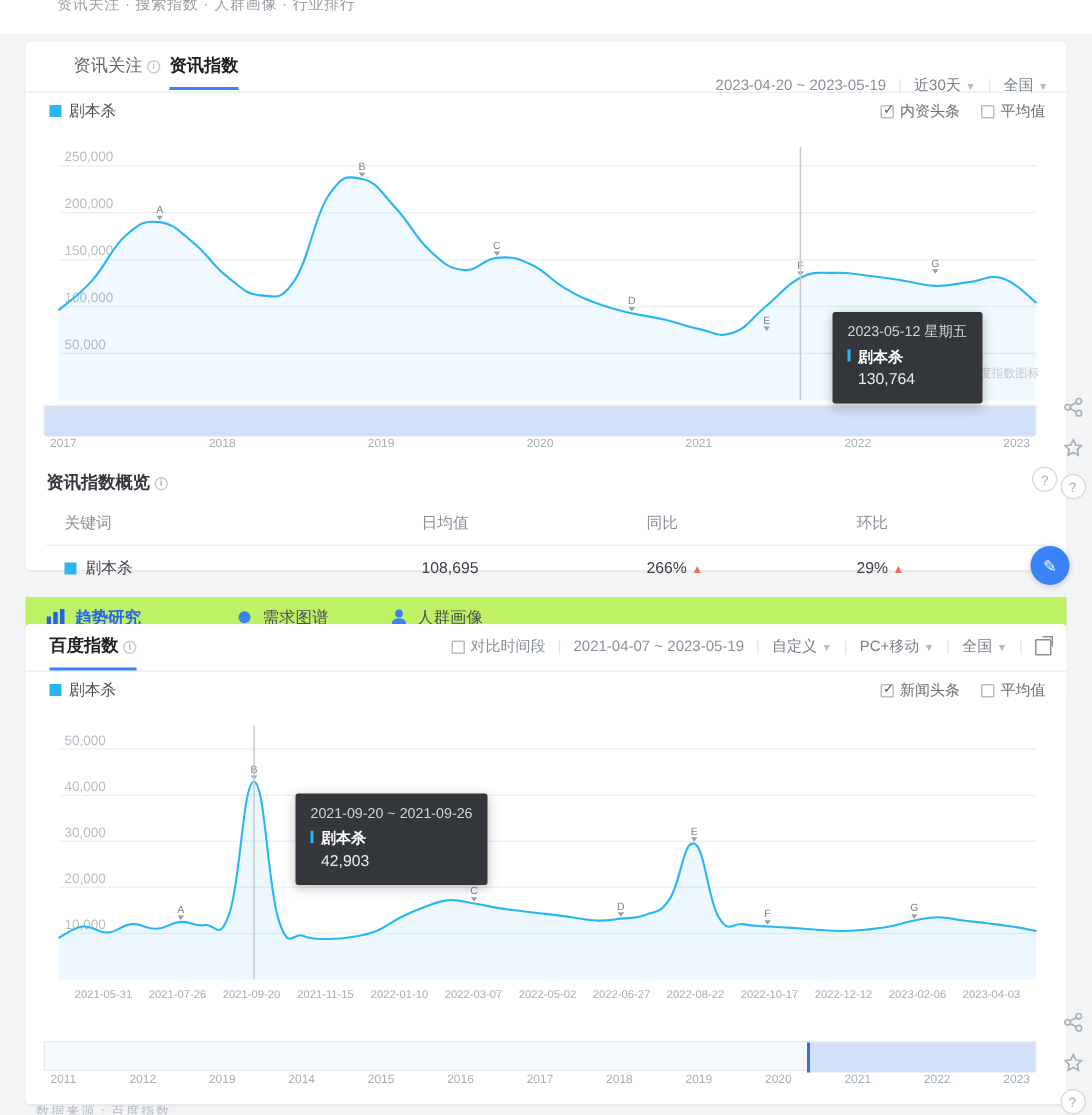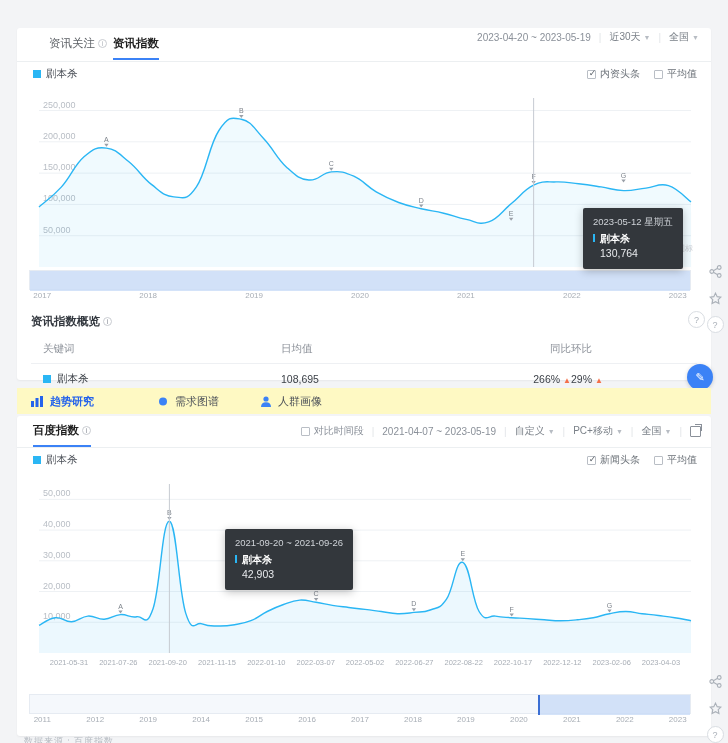--- a/index.html
+++ b/index.html
@@ -33,21 +33,21 @@
   
   .tabbar { position:absolute; left:0; top:0; width:100%; height:34px;
             border-bottom:1px solid #eceff1; }
   .tab { position:absolute; top:8px; font-size:11.5px; color:#5f6368; cursor:pointer; white-space:nowrap; }
   .tab.active { color:#1f1f1f; font-weight:bold; }
   .tab .und { position:absolute; left:0; right:0; bottom:-9px; height:2px; background:#3b82f6; }
   .infodot { display:inline-block; width:9px; height:9px; border-radius:50%;
              border:1px solid #c9ccd1; color:#b0b4ba; font-size:7px; line-height:7px;
              text-align:center; vertical-align:1px; margin-left:3px; }
 
-  .hdr-right { position:absolute; right:12px; top:2px; display:flex; align-items:center;
+  .hdr-right { position:absolute; right:12px; top:22px; display:flex; align-items:center;
                gap:8px; font-size:10px; color:#8a9099; white-space:nowrap; }
   .hdr-right .sep { color:#e2e5e8; }
   .hdr-right .dd { color:#7a8088; cursor:pointer; }
   .hdr-right .dd .caret { font-size:7px; margin-left:3px; color:#b7bcc3; }
   .hdr-right .date { color:#8a9099; }
 
   
   .legendrow { position:absolute; left:0; width:100%; height:24px; }
   .legend-item { position:absolute; left:16px; top:5px; font-size:10.5px; color:#4a4f57;
                  display:flex; align-items:center; gap:5px; cursor:pointer; }
@@ -64,21 +64,21 @@
   .chartwrap { position:absolute; }
   .chartwrap svg { display:block; }
   .ylab { font-size:9px; fill:#b9bec5; font-family:"Liberation Sans", sans-serif; }
   .xlab { font-size:7.5px; fill:#a8aeb6; font-family:"Liberation Sans", sans-serif; text-anchor:middle; }
   .mkr  { font-size:7px; fill:#7d838b; font-family:"Liberation Sans", sans-serif; text-anchor:middle; }
   .gline { stroke:#eef1f4; stroke-width:1; }
 
   
   .tip { position:absolute; background:#33373c; color:#e8eaed; border-radius:2px;
          padding:7px 10px 8px 10px; font-size:10px; line-height:1.45; z-index:20;
-         box-shadow:0 2px 8px rgba(0,0,0,.25);margin-left:28px; }
+         box-shadow:0 2px 8px rgba(0,0,0,.25); }
   .tip .t-date { color:#cfd3d8; font-size:9.5px; margin-bottom:3px; white-space:nowrap; }
   .tip .t-name { color:#fff; font-weight:bold; font-size:10px; white-space:nowrap; }
   .tip .t-name::before { content:""; display:inline-block; width:2px; height:8px;
                          background:#2ab6f4; margin-right:5px; vertical-align:0px; }
   .tip .t-val { color:#e8eaed; font-size:10.5px; margin-left:7px; }
 
   
   .tl { position:absolute; }
   .tl-track { position:absolute; left:0; top:0; height:20px; width:100%;
               background:#f5f8fc; border:1px solid #e6ebf2; }
@@ -89,28 +89,28 @@
 
   
   .sec-title { position:absolute; font-size:11.5px; color:#33383f; font-weight:bold; }
   .tbl { position:absolute; left:14px; width:666px; }
   .tbl .thead, .tbl .trow { display:flex; align-items:center; height:30px;
                             font-size:10.5px; }
   .tbl .thead { color:#8b9098; border-bottom:1px solid #eef0f3; }
   .tbl .trow  { color:#3c4148; }
   .tbl .c0 { width:250px; padding-left:12px; }
   .tbl .c1 { width:150px; }
-  .tbl .c2 { width:140px; text-align:right; }
+  .tbl .c2 { width:140px; text-align:left; }
   .tbl .c3 { width:126px; }
   .kwcell { display:flex; align-items:center; gap:6px; }
   .up { color:#f4704a; font-size:8px; margin-left:3px; }
 
   
-  .midnav { position:absolute; left:17px; top:388px; width:694px; height:26px;
-            background:#fef9c3; display:flex; align-items:center; gap:0; }
+  .midnav { position:absolute; left:17px; top:398px; width:694px; height:26px;
+            background:#bef264; display:flex; align-items:center; gap:0; }
   .midnav-item { display:flex; align-items:center; gap:6px; font-size:11px;
                  color:#4b5058; cursor:pointer; }
   .midnav-item.active { color:#2563eb; font-weight:bold; }
   #mn0 { position:absolute; left:14px; }
   #mn1 { position:absolute; left:140px; }
   #mn2 { position:absolute; left:243px; }
 
   
   .kwbar { position:absolute; left:17px; top:422px; width:694px; height:42px;
            background:#fff; border-bottom:1px solid #eef0f2; }
@@ -145,20 +145,23 @@
   .openicon::after { content:""; position:absolute; right:-2px; top:-3px; width:6px;
                      height:6px; border-top:1.2px solid #8a9099; border-right:1.2px solid #8a9099; }
   .bottom-frag { position:absolute; left:24px; top:735px; font-size:9px; color:#b6bbc2;
                  letter-spacing:1px; }
 </style>
 </head>
 <body>
 
 <div class="page">
 
+  <div class="top-sliver">
+    <div class="frag">资讯关注 · 搜索指数 · 人群画像 · 行业排行</div>
+  </div>
 
   <div class="card" id="card1">
 
     <div class="tabbar">
       <div class="tab" id="tab0" style="left:32px;">
         <span>资讯关注</span><span class="infodot">i</span>
       </div>
       <div class="tab active" id="tab1" style="left:96px;">
         <span>资讯指数</span>
         <span class="und"></span>

